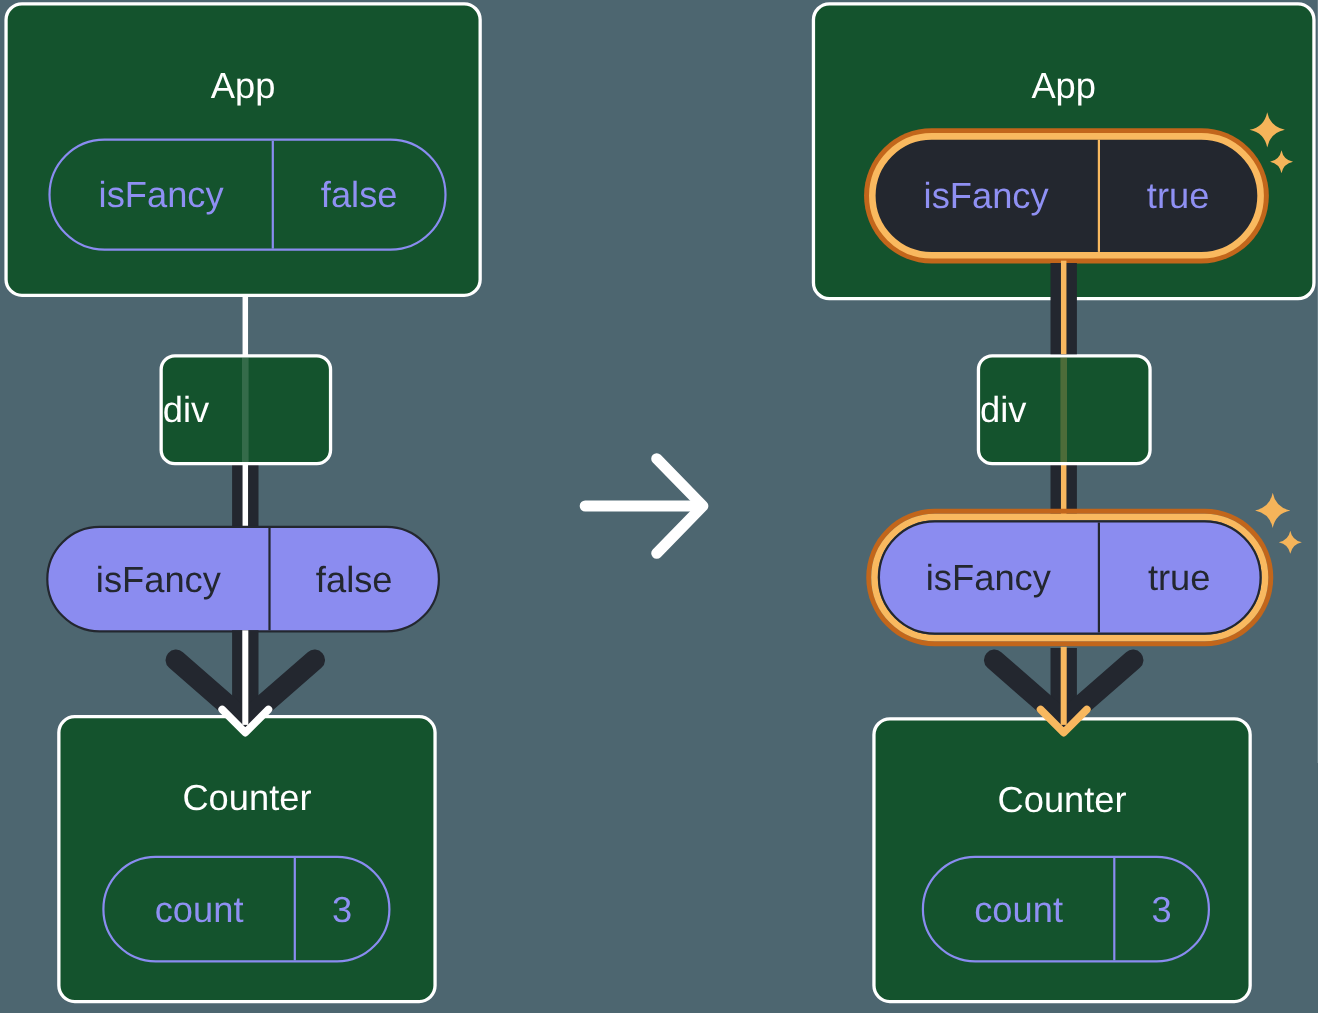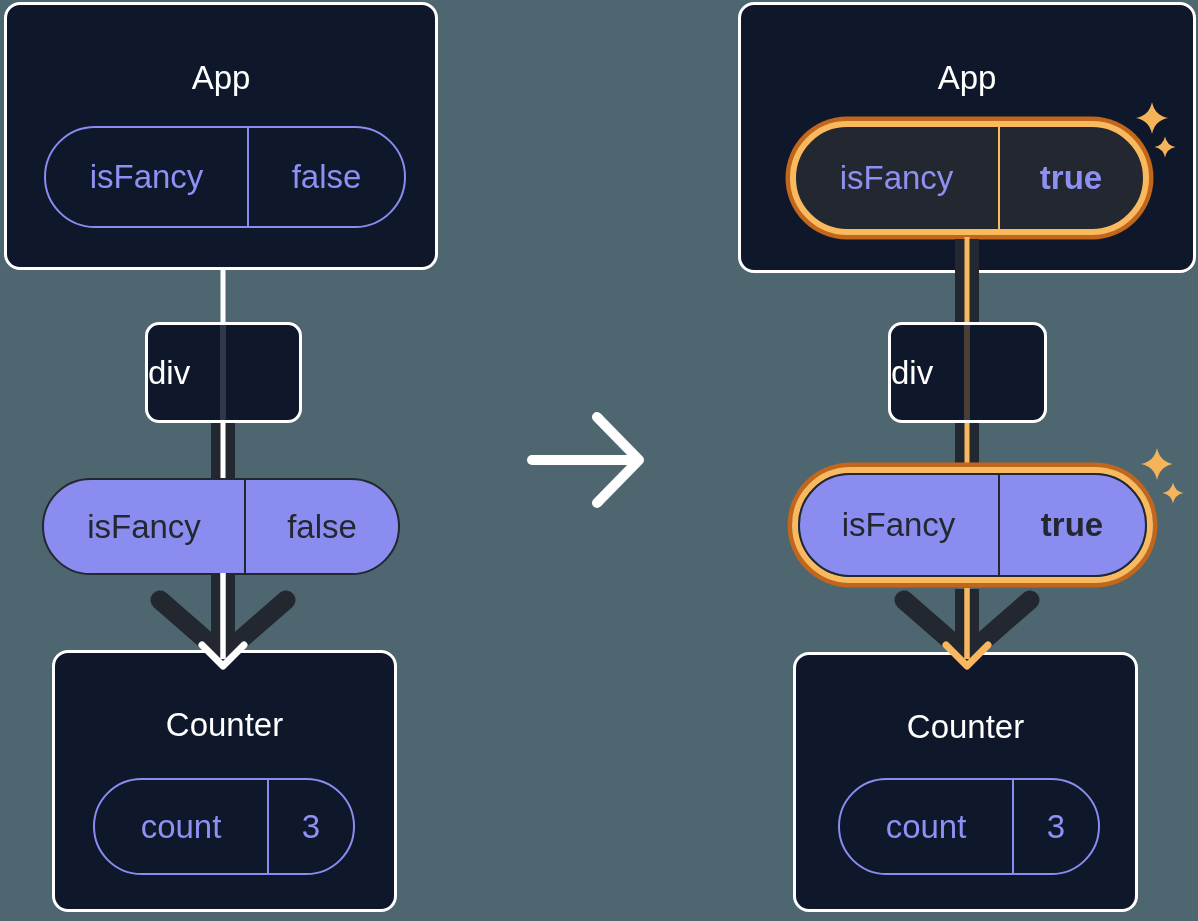--- a/index.html
+++ b/index.html
@@ -3,21 +3,21 @@
 <meta charset="utf-8">
 <style>
   html,body{margin:0;padding:0;}
   .stage{
     position:relative;width:1198px;height:921px;overflow:hidden;
     background:#4D6670;
     font-family:"Liberation Sans",sans-serif;
   }
   .layer{position:absolute;left:0;top:0;width:1198px;height:921px;pointer-events:none;}
   .box{
-    position:absolute;background:#0f172a;border:3.5px solid #FFFFFF;
+    position:absolute;background:#14532d;border:3.5px solid #FFFFFF;
     border-radius:16px;box-sizing:border-box;
   }
   .box.small{border-radius:14px;border-width:3px;display:flex;align-items:center;justify-content:flex-start;}
   .node-title{
     position:absolute;left:0;right:0;text-align:center;
     color:#FFFFFF;font-size:33px;font-weight:500;line-height:40px;
   }
   .div-label{position:relative;z-index:2;color:#FFFFFF;font-size:33px;font-weight:500;}
   .stripe{position:absolute;top:0;bottom:0;width:5.5px;z-index:1;}
   .stripe.cool{background:rgba(255,255,255,0.14);}
@@ -39,21 +39,21 @@
     border:6px solid #F9B95F;box-shadow:0 0 0 4.5px #C2661B;
   }
   .ring-orange .inner{
     width:100%;height:100%;box-sizing:border-box;border-radius:52px;
     background:#8B8CF0;border:2.5px solid #23272F;color:#23272F;
     display:flex;font-size:33px;
   }
   .ring-orange .seg{display:flex;align-items:center;justify-content:center;box-sizing:border-box;}
   .ring-orange .seg.grow{flex:1;}
   .ring-orange .seg.name{border-right:2.5px solid #23272F;}
-  .bold{font-weight:700;}
+  .bold{font-weight:400;}
 </style>
 </head>
 <body>
 
 <div class="stage">
 
   <svg class="layer" viewBox="0 0 1198 921">
 
     <path d="M223,266 V326" stroke="#FFFFFF" stroke-width="5" fill="none"></path>
 

